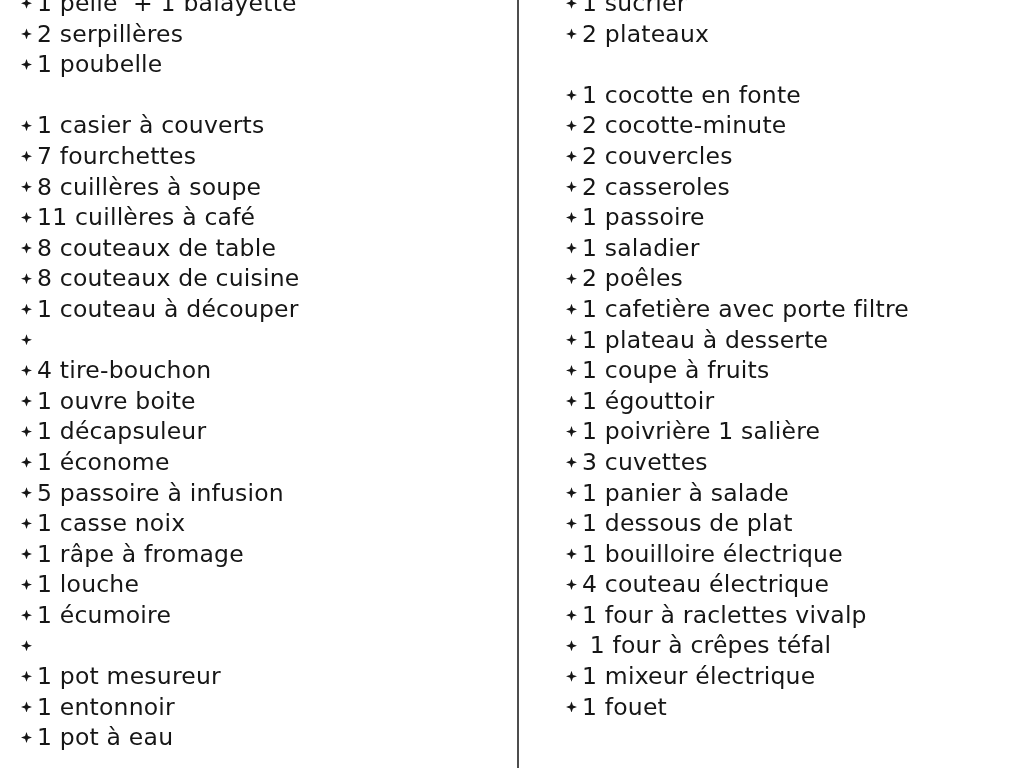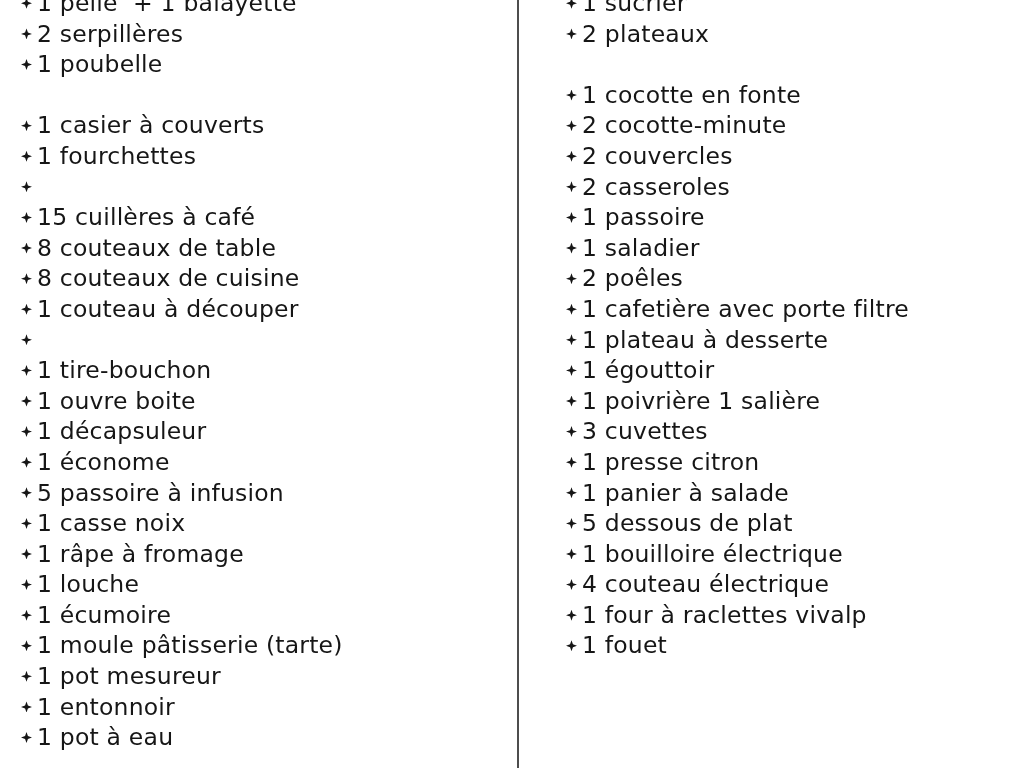--- a/index.html
+++ b/index.html
@@ -72,47 +72,48 @@
       <div class="row blank">
         <span class="bullet"></span>
         <span class="item-text"></span>
       </div>
       <div class="row">
         <span class="bullet"></span>
         <span class="item-text">1 casier à couverts</span>
       </div>
       <div class="row">
         <span class="bullet"></span>
-        <span class="item-text">1 fourchettes</span>
-      </div>
-      <div class="row">
-        <span class="bullet"></span>
-      </div>
-      <div class="row">
-        <span class="bullet"></span>
-        <span class="item-text">15 cuillères à café</span>
+        <span class="item-text">7 fourchettes</span>
+      </div>
+      <div class="row">
+        <span class="bullet"></span>
+        <span class="item-text">8 cuillères à soupe</span>
+      </div>
+      <div class="row">
+        <span class="bullet"></span>
+        <span class="item-text">11 cuillères à café</span>
       </div>
       <div class="row">
         <span class="bullet"></span>
         <span class="item-text">8 couteaux de table</span>
       </div>
       <div class="row">
         <span class="bullet"></span>
         <span class="item-text">8 couteaux de cuisine</span>
       </div>
       <div class="row">
         <span class="bullet"></span>
         <span class="item-text">1 couteau à découper</span>
       </div>
       <div class="row">
         <span class="bullet"></span>
       </div>
       <div class="row">
         <span class="bullet"></span>
-        <span class="item-text">1 tire-bouchon</span>
+        <span class="item-text">4 tire-bouchon</span>
       </div>
       <div class="row">
         <span class="bullet"></span>
         <span class="item-text">1 ouvre boite</span>
       </div>
       <div class="row">
         <span class="bullet"></span>
         <span class="item-text">1 décapsuleur</span>
       </div>
       <div class="row">
@@ -134,21 +135,20 @@
       <div class="row">
         <span class="bullet"></span>
         <span class="item-text">1 louche</span>
       </div>
       <div class="row">
         <span class="bullet"></span>
         <span class="item-text">1 écumoire</span>
       </div>
       <div class="row">
         <span class="bullet"></span>
-        <span class="item-text">1 moule pâtisserie (tarte)</span>
       </div>
       <div class="row">
         <span class="bullet"></span>
         <span class="item-text">1 pot mesureur</span>
       </div>
       <div class="row">
         <span class="bullet"></span>
         <span class="item-text">1 entonnoir</span>
       </div>
       <div class="row">
@@ -201,52 +201,60 @@
       <div class="row">
         <span class="bullet"></span>
         <span class="item-text">1 cafetière avec porte filtre</span>
       </div>
       <div class="row">
         <span class="bullet"></span>
         <span class="item-text">1 plateau à desserte</span>
       </div>
       <div class="row">
         <span class="bullet"></span>
+        <span class="item-text">1 coupe à fruits</span>
+      </div>
+      <div class="row">
+        <span class="bullet"></span>
         <span class="item-text">1 égouttoir</span>
       </div>
       <div class="row">
         <span class="bullet"></span>
         <span class="item-text">1 poivrière 1 salière</span>
       </div>
       <div class="row">
         <span class="bullet"></span>
         <span class="item-text">3 cuvettes</span>
       </div>
       <div class="row">
         <span class="bullet"></span>
-        <span class="item-text">1 presse citron</span>
-      </div>
-      <div class="row">
-        <span class="bullet"></span>
         <span class="item-text">1 panier à salade</span>
       </div>
       <div class="row">
         <span class="bullet"></span>
-        <span class="item-text">5 dessous de plat</span>
+        <span class="item-text">1 dessous de plat</span>
       </div>
       <div class="row">
         <span class="bullet"></span>
         <span class="item-text">1 bouilloire électrique</span>
       </div>
       <div class="row">
         <span class="bullet"></span>
         <span class="item-text">4 couteau électrique</span>
       </div>
       <div class="row">
         <span class="bullet"></span>
         <span class="item-text">1 four à raclettes vivalp</span>
+      </div>
+      <div class="row">
+        <span class="bullet"></span>
+        <span class="item-text"> 1 four à crêpes téfal</span>
+      </div>
+      <div class="row">
+        <span class="bullet"></span>
+        <span class="item-text">1 mixeur électrique</span>
       </div>
       <div class="row">
         <span class="bullet"></span>
         <span class="item-text">1 fouet</span>
       </div>
     </div>
 </div>
 
 </body></html>

